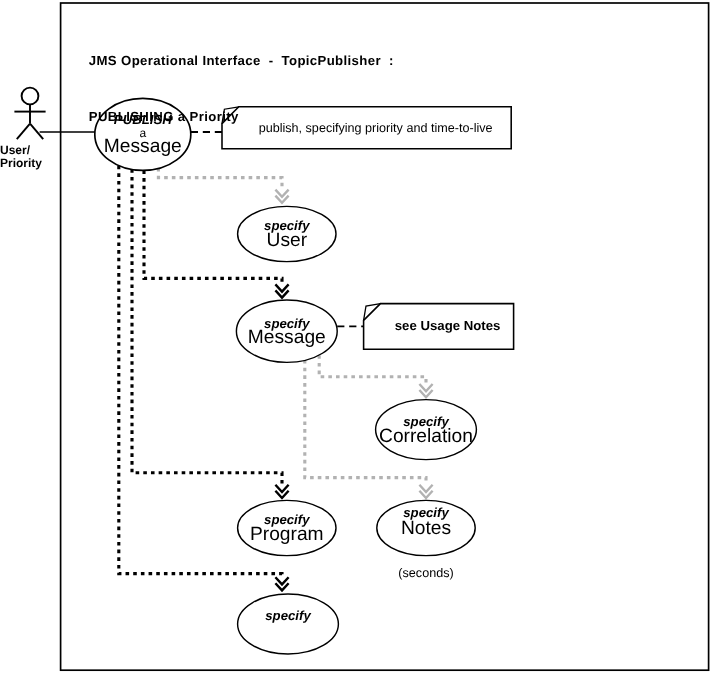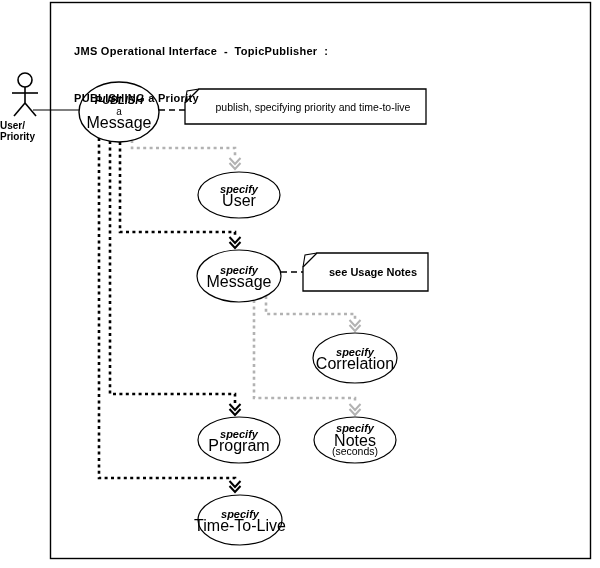--- a/index.html
+++ b/index.html
@@ -12,21 +12,21 @@
     position:absolute;left:74px;top:13px;font-weight:bold;font-size:11px;
     line-height:15.5px;letter-spacing:0.3px;white-space:pre;text-align:left;
   }
   .actor-label{
     position:absolute;left:0;top:120px;width:54px;text-align:left;
     font-weight:bold;font-size:10px;line-height:11px;
   }
   .uc-label{position:absolute;text-align:center;}
   .uc-label .l1{display:block;font-weight:bold;font-size:11px;line-height:12px;font-style:italic;}
   .uc-label .l2{display:block;font-size:16px;line-height:12px;}
-  .uc-label .l3{display:block;font-size:10.5px;line-height:11px;}
+  .uc-label .l3{display:block;font-size:10.5px;line-height:11px;margin-top:27px;}
   .pub-label .la{display:block;font-size:10px;line-height:11px;}
   .note-text{
     position:absolute;display:flex;align-items:center;justify-content:center;
     font-size:10.5px;text-align:center;
   }
   .note-text.bold{font-weight:bold;font-size:11px;}
 </style>
 </head>
 <body>
 
@@ -128,19 +128,18 @@
   </div>
 
   <div class="uc-label" style="left:305px;top:423px;width:100px;">
     <span class="l1" style="line-height:11.5px;">specify</span>
     <span class="l2" style="line-height:11.5px;">Notes</span>
     <span class="l3">(seconds)</span>
   </div>
 
   <div class="uc-label" style="left:183px;top:508px;width:114px;">
     <span class="l1">specify</span>
-    <span class="l2">Time-To-Live</span>
   </div>
 
   <div class="note-text" style="left:200px;top:90px;width:226px;height:33px;">publish, specifying priority and time-to-live</div>
   <div class="note-text bold" style="left:318px;top:254px;width:110px;height:36px;text-align:center;">see Usage Notes</div>
 
 </div>
 
 </body></html>

